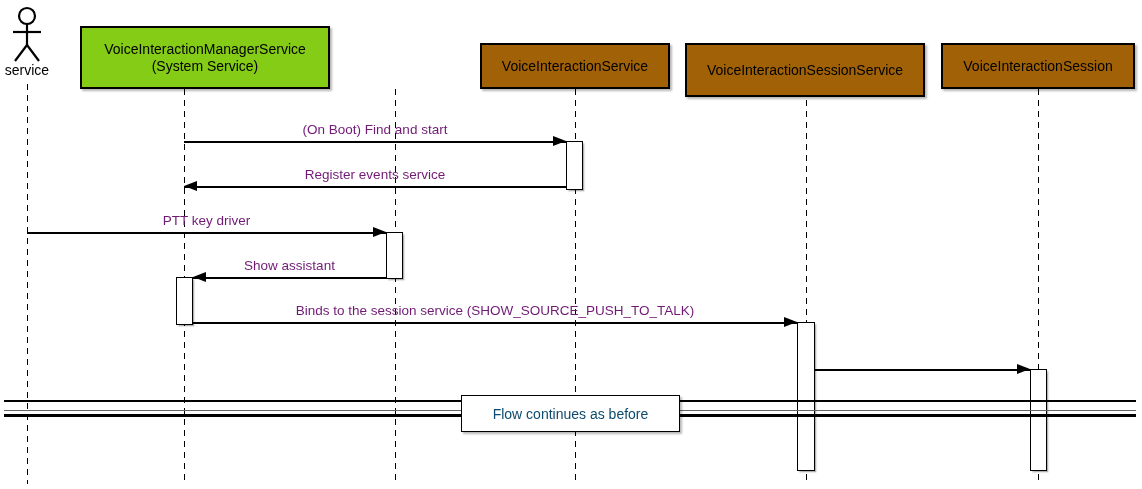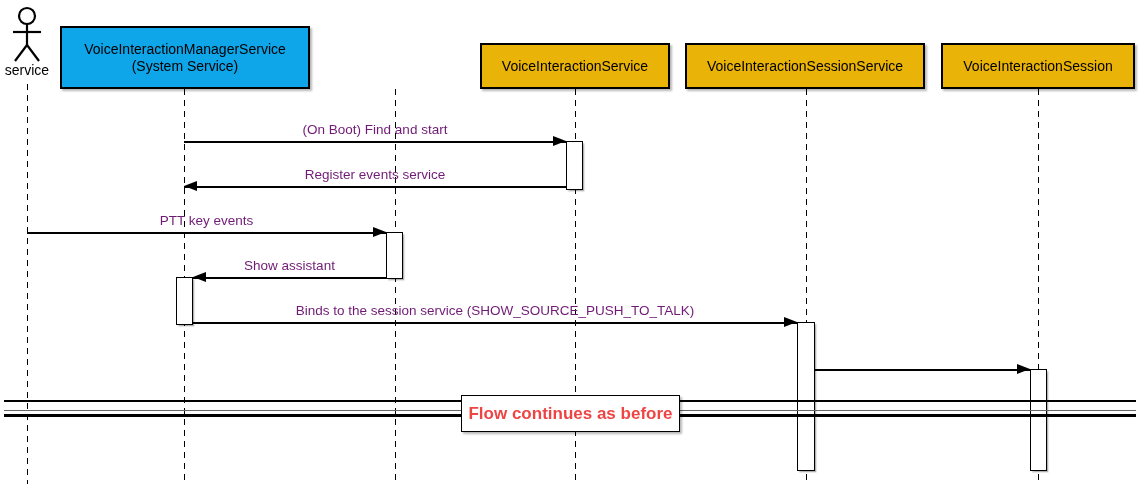--- a/index.html
+++ b/index.html
@@ -25,22 +25,22 @@
     display: flex;
     flex-direction: column;
     align-items: center;
     justify-content: center;
     text-align: center;
     font-size: 14px;
     color: #000;
     z-index: 2;
     line-height: 17px;
   }
-  .p-cyan { background: #0ea5e9; }
-  .p-green { background: #eab308; }
+  .p-cyan { background: #84cc16; margin-left: 20px; }
+  .p-green { background: #a16207; }
   .activation {
     position: absolute;
     box-sizing: border-box;
     background: #fff;
     border: 1.5px solid #000;
     box-shadow: 1.5px 1.5px 1.5px rgba(0,0,0,0.3);
     z-index: 2;
   }
   .msg-label {
     position: absolute;
@@ -75,24 +75,23 @@
   .divider-line { position: absolute; z-index: 3; }
   .divider-box {
     position: absolute;
     box-sizing: border-box;
     background: #fff;
     border: 1.5px solid #000;
     box-shadow: 2px 2px 2px rgba(0,0,0,0.28);
     display: flex;
     align-items: center;
     justify-content: center;
-    font-size: 17px;
-    color: #ef4444;
+    font-size: 14px;
+    color: #0c4a6e;
     z-index: 5;
-    font-weight: bold;
   }
   .actor-label {
     position: absolute;
     font-size: 14px;
     color: #000;
     text-align: center;
     z-index: 2;
   }
   .actor-figure { position: absolute; z-index: 2; }
 </style>
@@ -117,42 +116,42 @@
   </svg>
   <div class="actor-label" style="left:0; top:62px; width:54px">service</div>
 
   <div class="pbox p-cyan" style="left:60px; top:26px; width:250px; height:63px">
     <div>VoiceInteractionManagerService</div>
     <div>(System Service)</div>
   </div>
   <div class="pbox p-green" style="left:480px; top:43px; width:190px; height:46px">
     <div>VoiceInteractionService</div>
   </div>
-  <div class="pbox p-green" style="left:685px; top:43px; width:240px; height:46px">
+  <div class="pbox p-green" style="left:685px; top:43px; width:240px; height:54px">
     <div>VoiceInteractionSessionService</div>
   </div>
   <div class="pbox p-green" style="left:941px; top:43px; width:194px; height:46px">
     <div>VoiceInteractionSession</div>
   </div>
 
   <div class="activation" style="left:566px;  top:141px; width:17px; height:49px"></div>
   <div class="activation" style="left:386px;  top:232px; width:17px; height:47px"></div>
   <div class="activation" style="left:176px;  top:277px; width:17px; height:48px"></div>
   <div class="activation" style="left:797px;  top:322px; width:18px; height:149px"></div>
   <div class="activation" style="left:1030px; top:369px; width:17px; height:102px"></div>
 
   <div class="msg-label" style="left:184px; top:122px; width:382px">(On Boot) Find and start</div>
   <div class="msg-line" style="left:184px; top:141px; width:382px"></div>
   <div class="arrow-right" style="left:553px; top:136px"></div>
 
   <div class="msg-label" style="left:184px; top:167px; width:382px">Register events service</div>
   <div class="msg-line" style="left:184px; top:186px; width:382px"></div>
   <div class="arrow-left" style="left:184px; top:181px"></div>
 
-  <div class="msg-label" style="left:27px; top:213px; width:359px">PTT key events</div>
+  <div class="msg-label" style="left:27px; top:213px; width:359px">PTT key driver</div>
   <div class="msg-line" style="left:27px; top:232px; width:359px"></div>
   <div class="arrow-right" style="left:373px; top:227px"></div>
 
   <div class="msg-label" style="left:193px; top:258px; width:193px">Show assistant</div>
   <div class="msg-line" style="left:193px; top:277px; width:193px"></div>
   <div class="arrow-left" style="left:193px; top:272px"></div>
 
   <div class="msg-label" style="left:193px; top:303px; width:604px">Binds to the session service (SHOW_SOURCE_PUSH_TO_TALK)</div>
   <div class="msg-line" style="left:193px; top:322px; width:604px"></div>
   <div class="arrow-right" style="left:784px; top:317px"></div>

